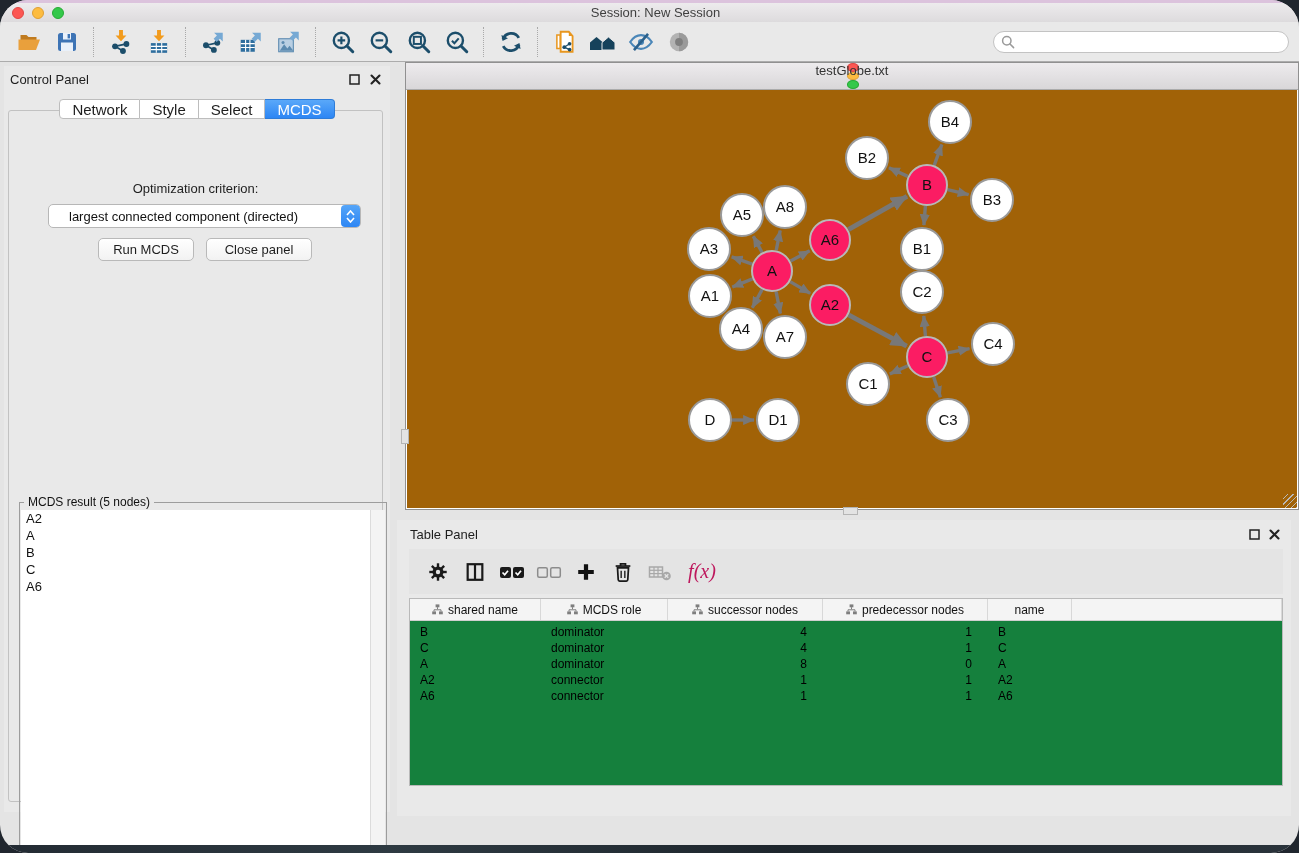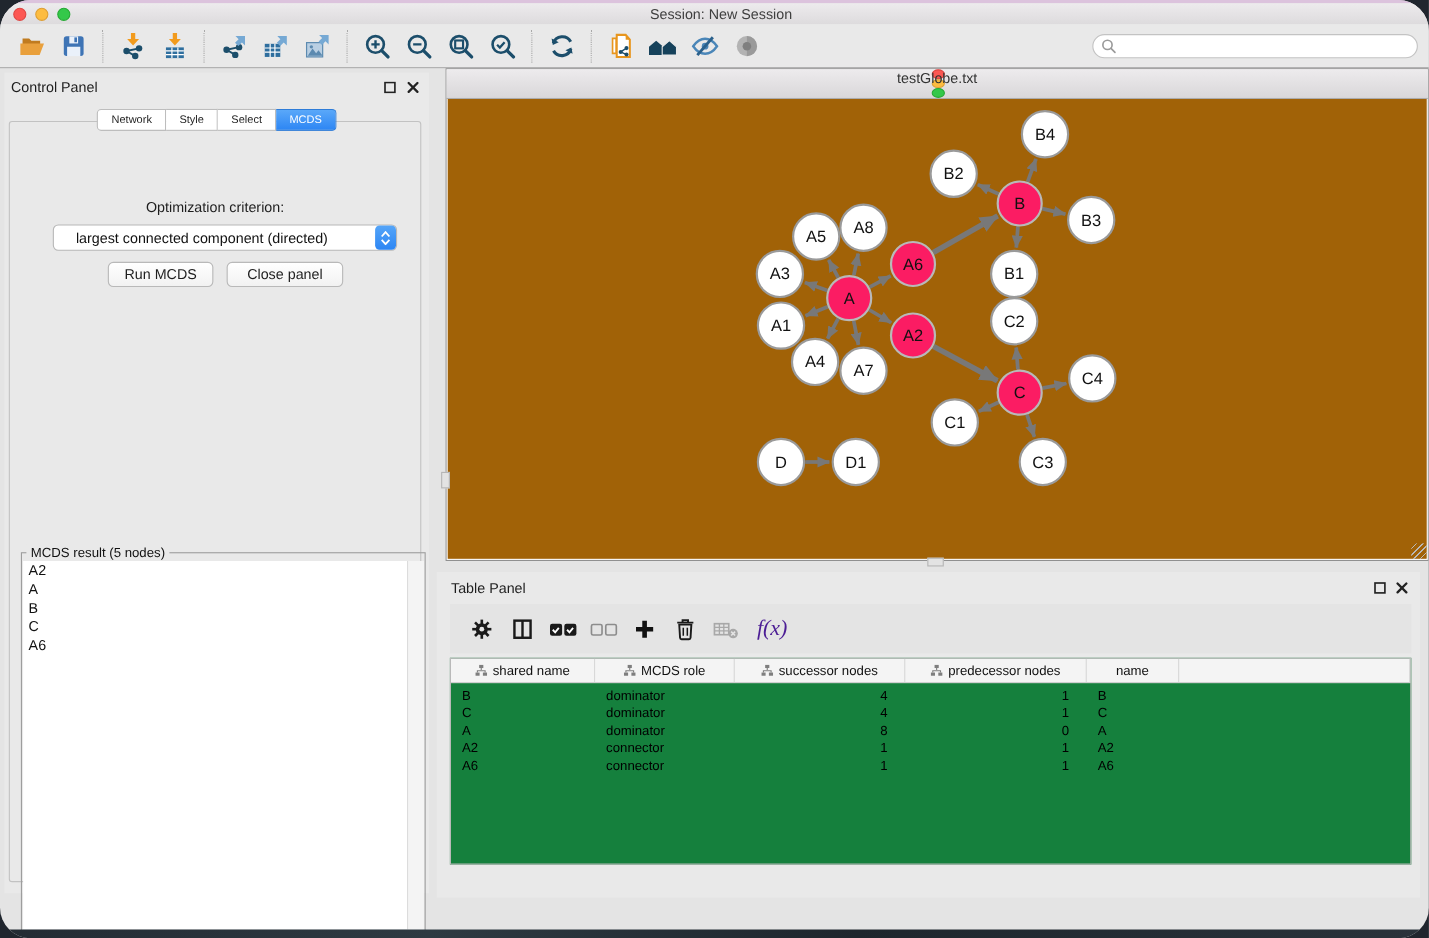--- a/index.html
+++ b/index.html
@@ -19,21 +19,21 @@
   .tsep{width:1px;height:30px;border-left:1px dotted #A9A9A9;margin:0 7px;flex:0 0 auto;}
   .search-wrap{margin-left:auto;margin-right:10px;position:relative;width:296px;height:22px;}
   .search-input{width:100%;height:100%;box-sizing:border-box;border:1px solid #C3C3C3;border-radius:11px;background:#fff;padding:0 8px 0 26px;font-size:13px;outline:none;}
   .search-mag{position:absolute;left:8px;top:4px;}
   
   .panel-title{font-size:13px;color:#1E1E1E;}
   .winbtn{display:flex;align-items:center;justify-content:center;width:16px;height:16px;}
   
   .cpanel{left:4px;top:66px;width:386px;height:746px;background:#E9E9E9;}
   .seg-tabs{display:flex;}
-  .seg-tab{background:#fff;border:1px solid #BDBDBD;border-left:none;padding:2px 12px;font-size:10px;color:#1E1E1E;height:20px;line-height:15px;box-sizing:border-box;white-space:nowrap;}
+  .seg-tab{background:#fff;border:1px solid #BDBDBD;border-left:none;padding:2px 12px;font-size:15px;color:#1E1E1E;height:20px;line-height:15px;box-sizing:border-box;white-space:nowrap;}
   .seg-tab:first-child{border-left:1px solid #BDBDBD;border-radius:4px 0 0 4px;}
   .seg-tab:last-child{border-radius:0 4px 4px 0;}
   .seg-tab.active{background:linear-gradient(#5AA8F9,#2D86F4);border-color:#2E7CD8;color:#fff;}
   .seg-tab.big{height:22px;padding:3px 13px;}
   .cp-box{position:absolute;left:4px;top:44px;width:375px;height:692px;border:1px solid #C2C2C2;border-radius:3px;background:#E9E9E9;box-sizing:border-box;}
   .opt-label{position:absolute;left:0;right:0;top:70px;text-align:center;font-size:13px;color:#1E1E1E;}
   .select{position:absolute;left:39px;top:93px;width:313px;height:24px;background:#fff;border:1px solid #B7B7B7;border-radius:5px;box-sizing:border-box;display:flex;align-items:center;}
   .select .val{flex:1;font-size:13px;color:#111;padding-left:20px;white-space:nowrap;overflow:hidden;}
   .stepper{width:19px;height:22px;background:linear-gradient(#55A5F8,#2D86F4);border-radius:4px;margin-right:0px;display:flex;flex-direction:column;align-items:center;justify-content:center;gap:1px;}
   .pushbtn{position:absolute;height:23px;background:linear-gradient(#FFFFFF,#F2F2F2);border:1px solid #B9B9B9;border-radius:5px;font-size:13px;color:#1E1E1E;display:flex;align-items:center;justify-content:center;box-sizing:border-box;}
@@ -485,21 +485,21 @@
             <rect x="1.5" y="6" width="13" height="10" fill="none" stroke="#A8A8A8" stroke-width="1.5"></rect>
             <line x1="1.5" y1="9.3" x2="14.5" y2="9.3" stroke="#A8A8A8" stroke-width="1.2"></line>
             <line x1="1.5" y1="12.6" x2="14.5" y2="12.6" stroke="#A8A8A8" stroke-width="1.2"></line>
             <line x1="6" y1="6" x2="6" y2="16" stroke="#A8A8A8" stroke-width="1.2"></line>
             <line x1="10" y1="6" x2="10" y2="16" stroke="#A8A8A8" stroke-width="1.2"></line>
             <circle cx="18.5" cy="15" r="4.3" fill="#A8A8A8"></circle>
             <path d="M16.7 13.2l3.6 3.6M20.3 13.2l-3.6 3.6" stroke="#E4E4E4" stroke-width="1.4"></path>
           </svg>
       </div>
       <div class="t-ibtn" style="width:48px;">
-        <span style="font-family:'Liberation Serif',serif;font-style:italic;font-size:20px;color:#4c1d95;">f(x)</span>
+        <span style="font-family:'Liberation Serif',serif;font-style:italic;font-size:20px;color:#be185d;">f(x)</span>
       </div>
     </div>
 
     <div class="tbl">
       <div class="tbl-head" id="tbl-head">
           <div class="th" style="width: 131px;">
             <span style="display: inline-flex;">
               <svg width="11" height="11" viewBox="0 0 11 11">
                 <path d="M5.5 3.2v2M2 7.4V5.8h7v1.6" stroke="#7E7E7E" fill="none"></path>
                 <rect x="3.6" y="0.4" width="3.8" height="2.9" fill="#7E7E7E"></rect>

